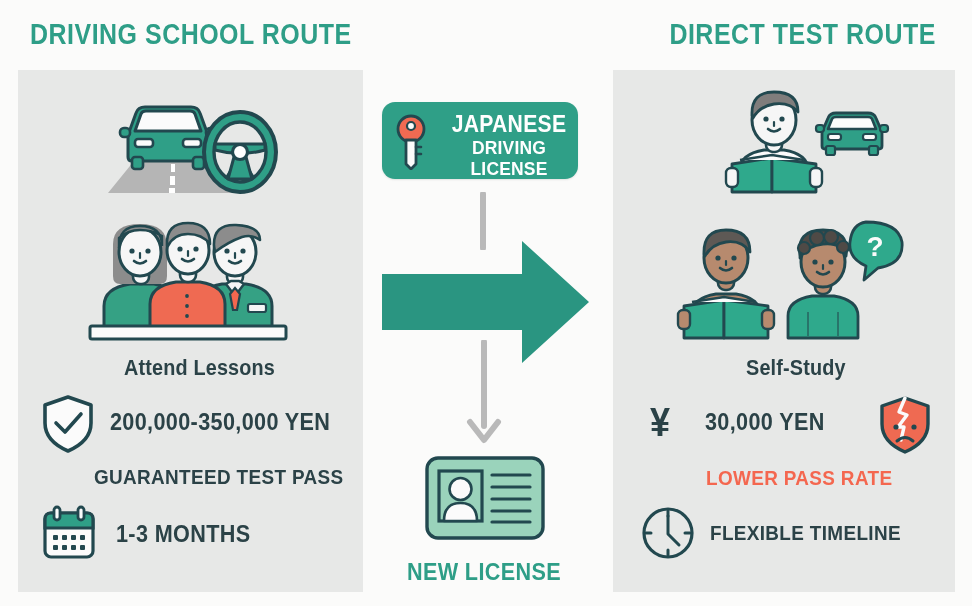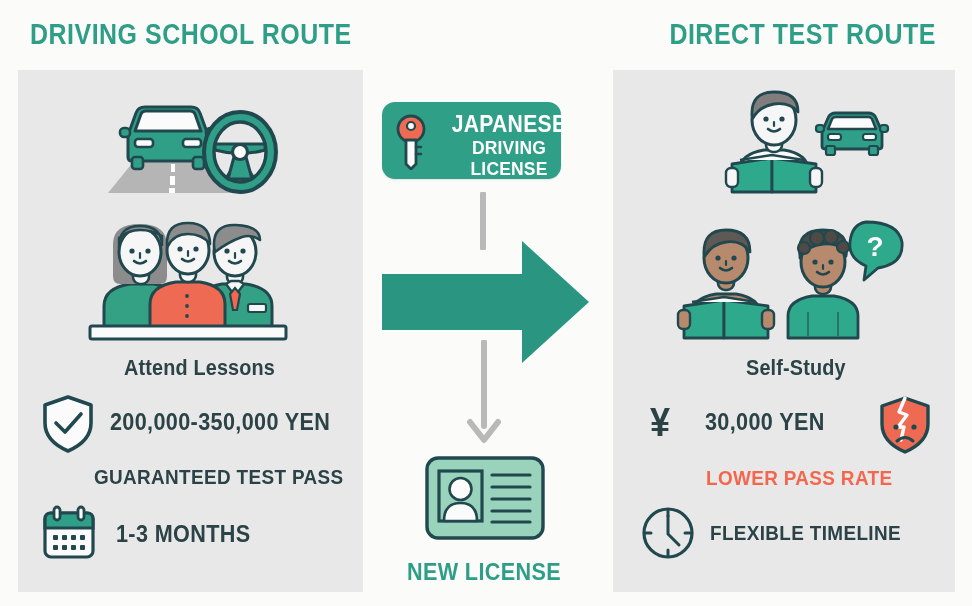--- a/index.html
+++ b/index.html
@@ -68,21 +68,21 @@
   .icon-slot {
     position: absolute;
     display: block;
   }
 
   
   #license-badge {
     position: absolute;
     left: 382px;
     top: 102px;
-    width: 179px;
+    width: 196px;
     height: 77px;
     background: #2f9f87;
     border-radius: 13px;
     box-shadow: 0 1px 2px rgba(0,0,0,0.10);
   }
   #badge-text-wrap {
     position: absolute;
     left: 56px;
     top: 9px;
     width: 142px;

